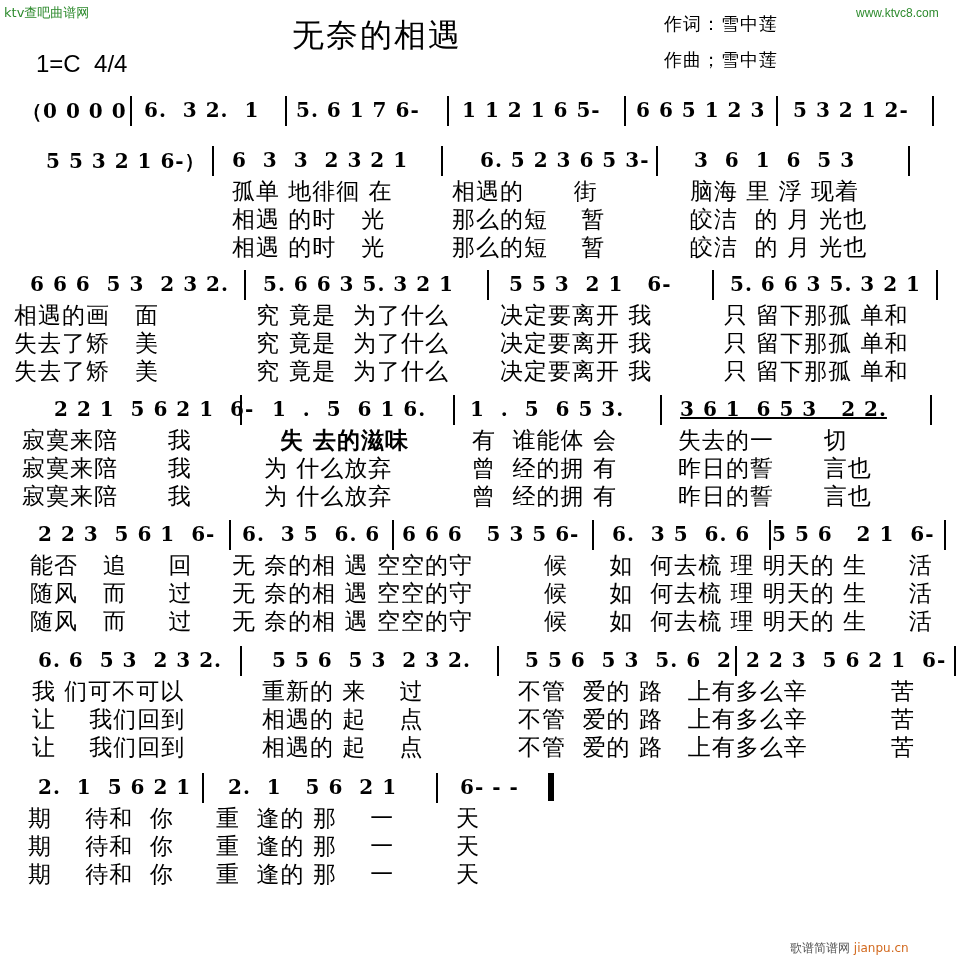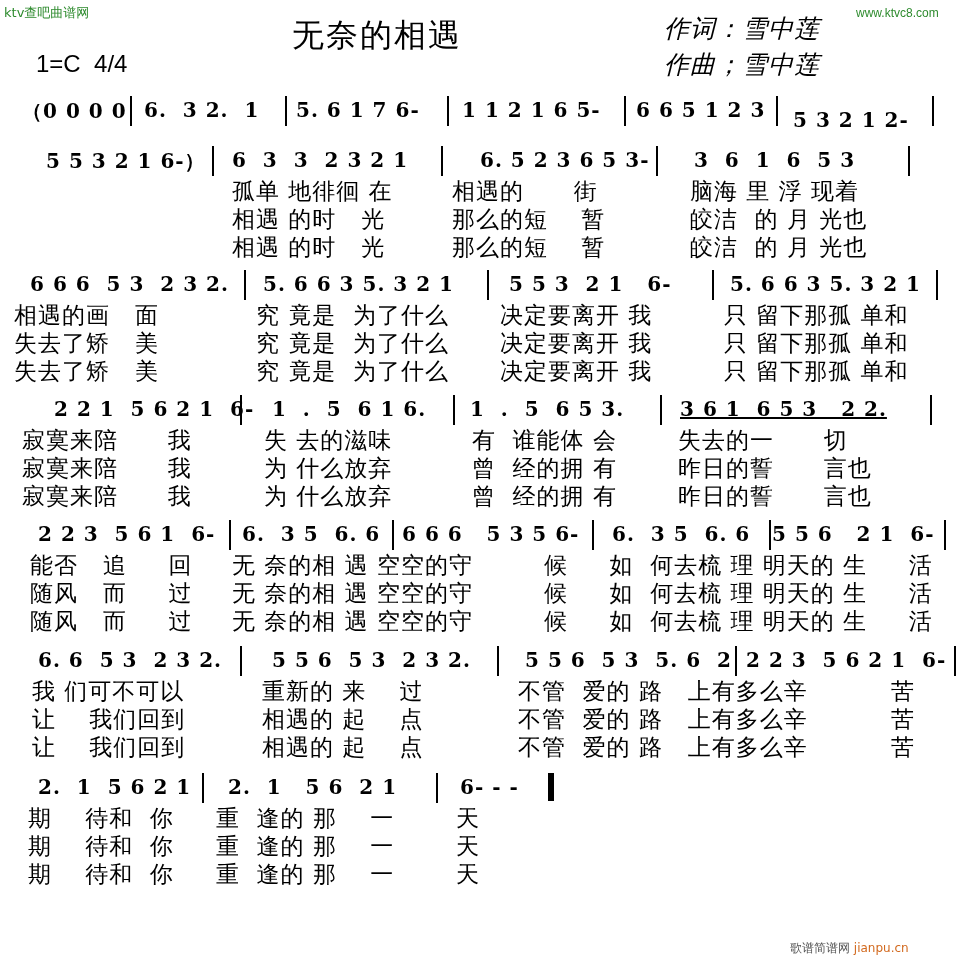--- a/index.html
+++ b/index.html
@@ -2,21 +2,21 @@
 <html><head>
 <meta charset="utf-8">
 <style>
   html, body { margin:0; padding:0; background:#ffffff; }
   body { width:966px; height:966px; position:relative; overflow:hidden;
          font-family:"DejaVu Sans", sans-serif; color:#000; }
   .abs { position:absolute; white-space:pre; }
   .wm1 { left:4px; top:4px; font-size:13px; color:#2e8b2e; font-family:"DejaVu Sans", sans-serif; }
   .wm2 { left:856px; top:6px; font-size:12px; color:#2e8b2e; font-family:"Liberation Sans", sans-serif; }
   .title { left:292px; top:14px; font-size:32px; font-weight:normal; letter-spacing:2px; }
-  .credit { font-size:25px; letter-spacing:1px;font-style:italic; }
+  .credit { font-size:18px; letter-spacing:1px; }
   .key { left:36px; top:50px; font-size:24px; font-family:"Liberation Sans", sans-serif; }
   .notes { font-family:"DejaVu Serif", serif; font-weight:bold; font-size:20px; letter-spacing:1px; }
   .lyric { font-size:23px; letter-spacing:1px; }
   .bar { position:absolute; width:2px; background:#000; }
   .endbar { position:absolute; width:6px; background:#000; }
   .footer { left:790px; top:940px; font-size:12px; color:#555; font-family:"DejaVu Serif", serif; }
   .footer .url { color:#d2691e; font-family:"DejaVu Sans", sans-serif; }
 </style>
 </head>
 <body>
@@ -27,21 +27,21 @@
 <div class="abs credit" style="left:664px;top:12px;">作词：雪中莲</div>
 <div class="abs credit" style="left:664px;top:48px;">作曲；雪中莲</div>
 <div class="abs key">1=C  4/4</div>
 
 <div id="score">
     <div class="abs notes" style="left: 22px; top: 98px;">（0 0 0 0</div>
     <div class="abs notes" style="left: 144px; top: 98px;">6.  3 2.  1</div>
     <div class="abs notes" style="left: 296px; top: 98px;">5. 6 1 7 6-</div>
     <div class="abs notes" style="left: 462px; top: 98px;">1 1 2 1 6 5-</div>
     <div class="abs notes" style="left: 636px; top: 98px;">6 6 5 1 2 3</div>
-    <div class="abs notes" style="left: 793px; top: 98px; margin-top: 10px;">5 3 2 1 2-</div>
+    <div class="abs notes" style="left: 793px; top: 98px;">5 3 2 1 2-</div>
     <div class="bar" style="left: 130px; top: 96px; height: 30px;"></div>
     <div class="bar" style="left: 285px; top: 96px; height: 30px;"></div>
     <div class="bar" style="left: 447px; top: 96px; height: 30px;"></div>
     <div class="bar" style="left: 624px; top: 96px; height: 30px;"></div>
     <div class="bar" style="left: 776px; top: 96px; height: 30px;"></div>
     <div class="bar" style="left: 932px; top: 96px; height: 30px;"></div>
     <div class="abs notes" style="left: 46px; top: 148px;">5 5 3 2 1 6-）</div>
     <div class="abs notes" style="left: 232px; top: 148px;">6  3  3  2 3 2 1</div>
     <div class="abs notes" style="left: 480px; top: 148px;">6. 5 2 3 6 5 3-</div>
     <div class="abs notes" style="left: 694px; top: 148px;">3  6  1  6  5 3</div>
@@ -82,21 +82,21 @@
     <div class="abs notes" style="left: 272px; top: 397px;">1  .  5  6 1 6.</div>
     <div class="abs notes" style="left: 470px; top: 397px;">1  .  5  6 5 3.</div>
     <div class="abs notes" style="left: 680px; top: 397px; text-decoration: underline;">3 6 1  6 5 3   2 2.</div>
     <div class="bar" style="left: 240px; top: 395px; height: 30px;"></div>
     <div class="bar" style="left: 453px; top: 395px; height: 30px;"></div>
     <div class="bar" style="left: 660px; top: 395px; height: 30px;"></div>
     <div class="bar" style="left: 930px; top: 395px; height: 30px;"></div>
     <div class="abs lyric" style="left: 22px; top: 425px;">寂寞来陪      我</div>
     <div class="abs lyric" style="left: 22px; top: 453px;">寂寞来陪      我</div>
     <div class="abs lyric" style="left: 22px; top: 481px;">寂寞来陪      我</div>
-    <div class="abs lyric" style="left: 264px; top: 425px;">失 去的滋味</div>
+    <div class="abs lyric" style="left: 280px; top: 425px; font-weight: bold;">失 去的滋味</div>
     <div class="abs lyric" style="left: 264px; top: 453px;">为 什么放弃</div>
     <div class="abs lyric" style="left: 264px; top: 481px;">为 什么放弃</div>
     <div class="abs lyric" style="left: 472px; top: 425px;">有  谁能体 会</div>
     <div class="abs lyric" style="left: 472px; top: 453px;">曾  经的拥 有</div>
     <div class="abs lyric" style="left: 472px; top: 481px;">曾  经的拥 有</div>
     <div class="abs lyric" style="left: 678px; top: 425px;">失去的一      切</div>
     <div class="abs lyric" style="left: 678px; top: 453px;">昨日的誓      言也</div>
     <div class="abs lyric" style="left: 678px; top: 481px;">昨日的誓      言也</div>
     <div class="abs notes" style="left: 38px; top: 522px;">2 2 3  5 6 1  6-</div>
     <div class="abs notes" style="left: 242px; top: 522px;">6.  3 5  6. 6</div>

